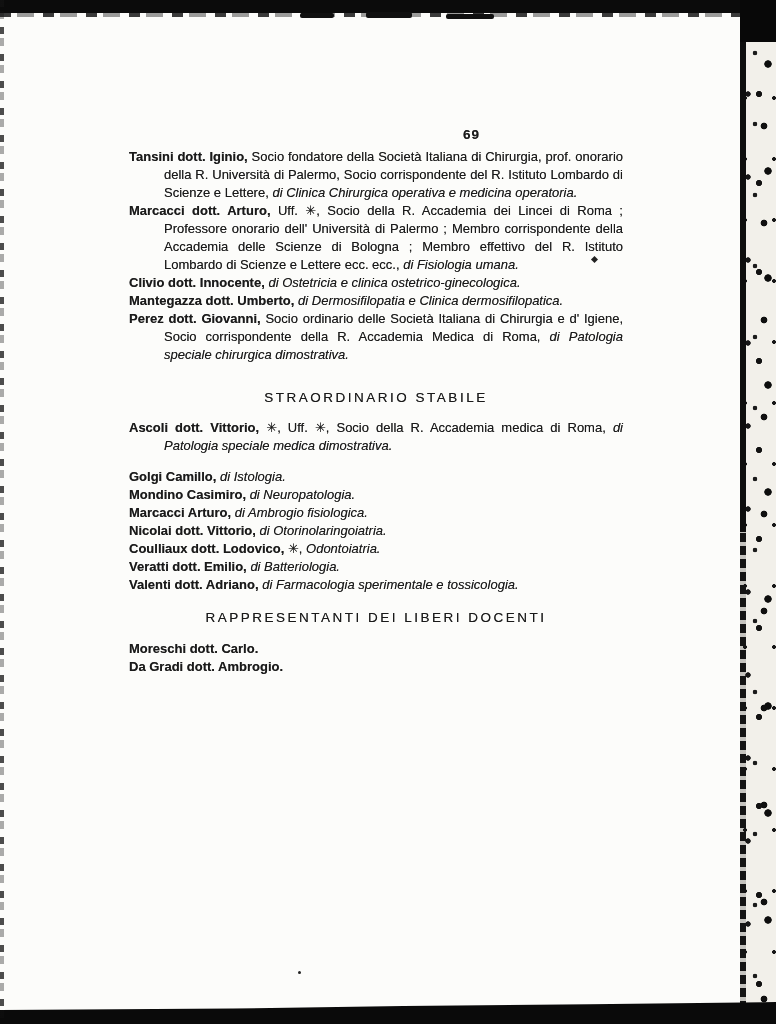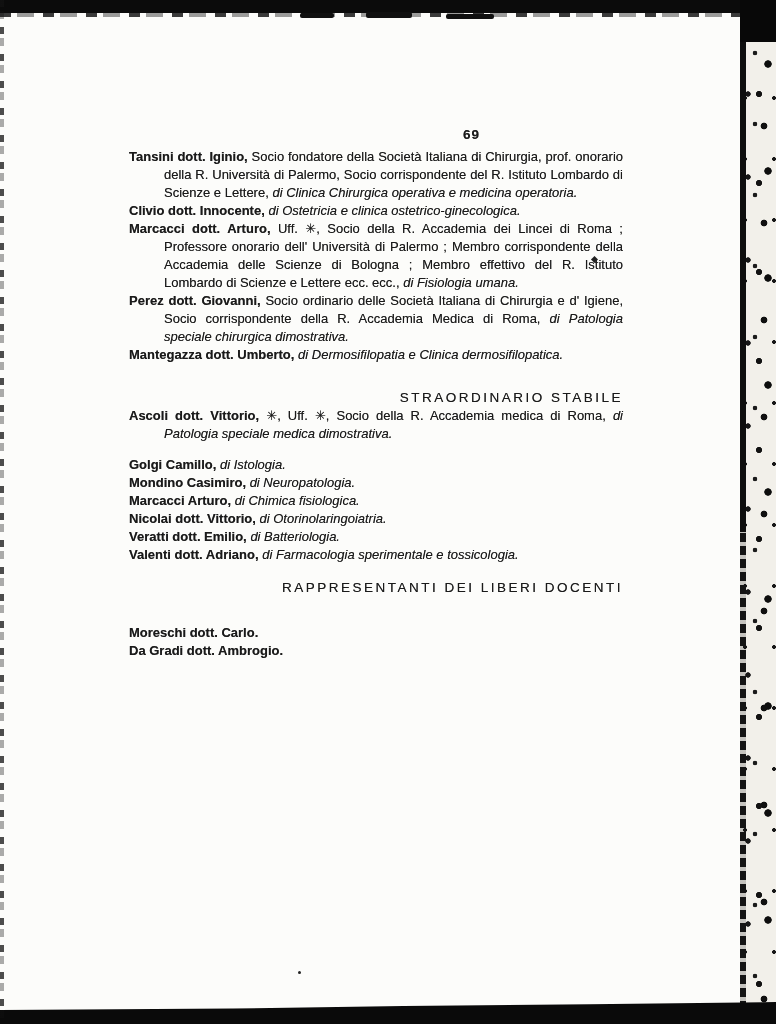--- a/index.html
+++ b/index.html
@@ -40,27 +40,27 @@
   .speck.star{left:592px;top:257px;width:5px;height:5px;transform:rotate(45deg);}
   .speck.d1{left:476px;top:158px;width:2px;height:2px;border-radius:50%;}
   .speck.d2{left:298px;top:971px;width:3px;height:3px;border-radius:50%;}
   
   .page-num{position:absolute;left:463px;top:127px;font-size:13.5px;font-weight:700;letter-spacing:1px;}
   .text-column{position:absolute;left:129px;top:148px;width:494px;font-size:13px;line-height:18px;}
   ul{list-style:none;margin:0;padding:0;}
   .entry{padding-left:35px;text-indent:-35px;text-align:justify;}
   .nm{font-weight:700;}
   .sj{font-style:italic;}
-  .sec{font-weight:400;font-size:13.5px;letter-spacing:2.5px;text-align:right;margin:0;}
+  .sec{font-weight:400;font-size:13.5px;letter-spacing:2.5px;text-align:center;margin:12px;}
   .mt-straord{margin-top:25px;}
   .mt-ascoli{}
   .mt-inc{margin-top:19px;}
   .mt-inclist{margin-top:13px;}
   .mt-rapp{margin-top:15px;}
-  .mt-final{margin-top:27px;}
+  .mt-final{margin-top:13px;}
 </style>
 </head>
 <body>
 
 <div class="scan">
 
   <div class="band-top"></div>
   <div class="smudge s1"></div>
   <div class="smudge s2"></div>
   <div class="smudge s3"></div>
@@ -76,41 +76,41 @@
   <main class="text-column">
 
     <ul>
       <li class="entry">
         <b class="nm">Tansini dott. Iginio,</b>
         <span>Socio fondatore della Società Italiana di Chirurgia, prof. onorario della R. Università di Palermo, Socio corrispondente del R. Istituto Lombardo di Scienze e Lettere,</span>
         <i class="sj">di Clinica Chirurgica operativa e medicina operatoria.</i>
         <span></span>
       </li>
       <li class="entry">
+        <b class="nm">Marcacci dott. Arturo,</b>
+        <span>Uff. ✳, Socio della R. Accademia dei Lincei di Roma ; Professore onorario dell' Università di Palermo ; Membro corrispondente della Accademia delle Scienze di Bologna ; Membro effettivo del R. Istituto Lombardo di Scienze e Lettere ecc. ecc.,</span>
+        <i class="sj">di Fisiologia umana.</i>
+        <span></span>
+      </li>
+      <li class="entry">
         <b class="nm">Clivio dott. Innocente,</b>
         <span></span>
         <i class="sj">di Ostetricia e clinica ostetrico-ginecologica.</i>
         <span></span>
       </li>
       <li class="entry">
-        <b class="nm">Marcacci dott. Arturo,</b>
-        <span>Uff. ✳, Socio della R. Accademia dei Lincei di Roma ; Professore onorario dell' Università di Palermo ; Membro corrispondente della Accademia delle Scienze di Bologna ; Membro effettivo del R. Istituto Lombardo di Scienze e Lettere ecc. ecc.,</span>
-        <i class="sj">di Fisiologia umana.</i>
+        <b class="nm">Mantegazza dott. Umberto,</b>
+        <span></span>
+        <i class="sj">di Dermosifilopatia e Clinica dermosifilopatica.</i>
         <span></span>
       </li>
       <li class="entry">
         <b class="nm">Perez dott. Giovanni,</b>
         <span>Socio ordinario delle Società Italiana di Chirurgia e d' Igiene, Socio corrispondente della R. Accademia Medica di Roma,</span>
         <i class="sj">di Patologia speciale chirurgica dimostrativa.</i>
-        <span></span>
-      </li>
-      <li class="entry">
-        <b class="nm">Mantegazza dott. Umberto,</b>
-        <span></span>
-        <i class="sj">di Dermosifilopatia e Clinica dermosifilopatica.</i>
         <span></span>
       </li>
     </ul>
 
     <h2 class="sec mt-straord">STRAORDINARIO STABILE</h2>
 
     <ul class="mt-ascoli">
       <li class="entry">
         <b class="nm">Ascoli dott. Vittorio,</b>
         <span>✳, Uff. ✳, Socio della R. Accademia medica di Roma,</span>
@@ -129,27 +129,33 @@
       </li>
       <li class="entry">
         <b class="nm">Mondino Casimiro,</b>
         <span></span>
         <i class="sj">di Neuropatologia.</i>
         <span></span>
       </li>
       <li class="entry">
         <b class="nm">Marcacci Arturo,</b>
         <span></span>
-        <i class="sj">di Chimica fisiologica.</i>
+        <i class="sj">di Ambrogio fisiologica.</i>
         <span></span>
       </li>
       <li class="entry">
         <b class="nm">Nicolai dott. Vittorio,</b>
         <span></span>
         <i class="sj">di Otorinolaringoiatria.</i>
+        <span></span>
+      </li>
+      <li class="entry">
+        <b class="nm">Coulliaux dott. Lodovico,</b>
+        <span>✳,</span>
+        <i class="sj">Odontoiatria.</i>
         <span></span>
       </li>
       <li class="entry">
         <b class="nm">Veratti dott. Emilio,</b>
         <span></span>
         <i class="sj">di Batteriologia.</i>
         <span></span>
       </li>
       <li class="entry">
         <b class="nm">Valenti dott. Adriano,</b>

